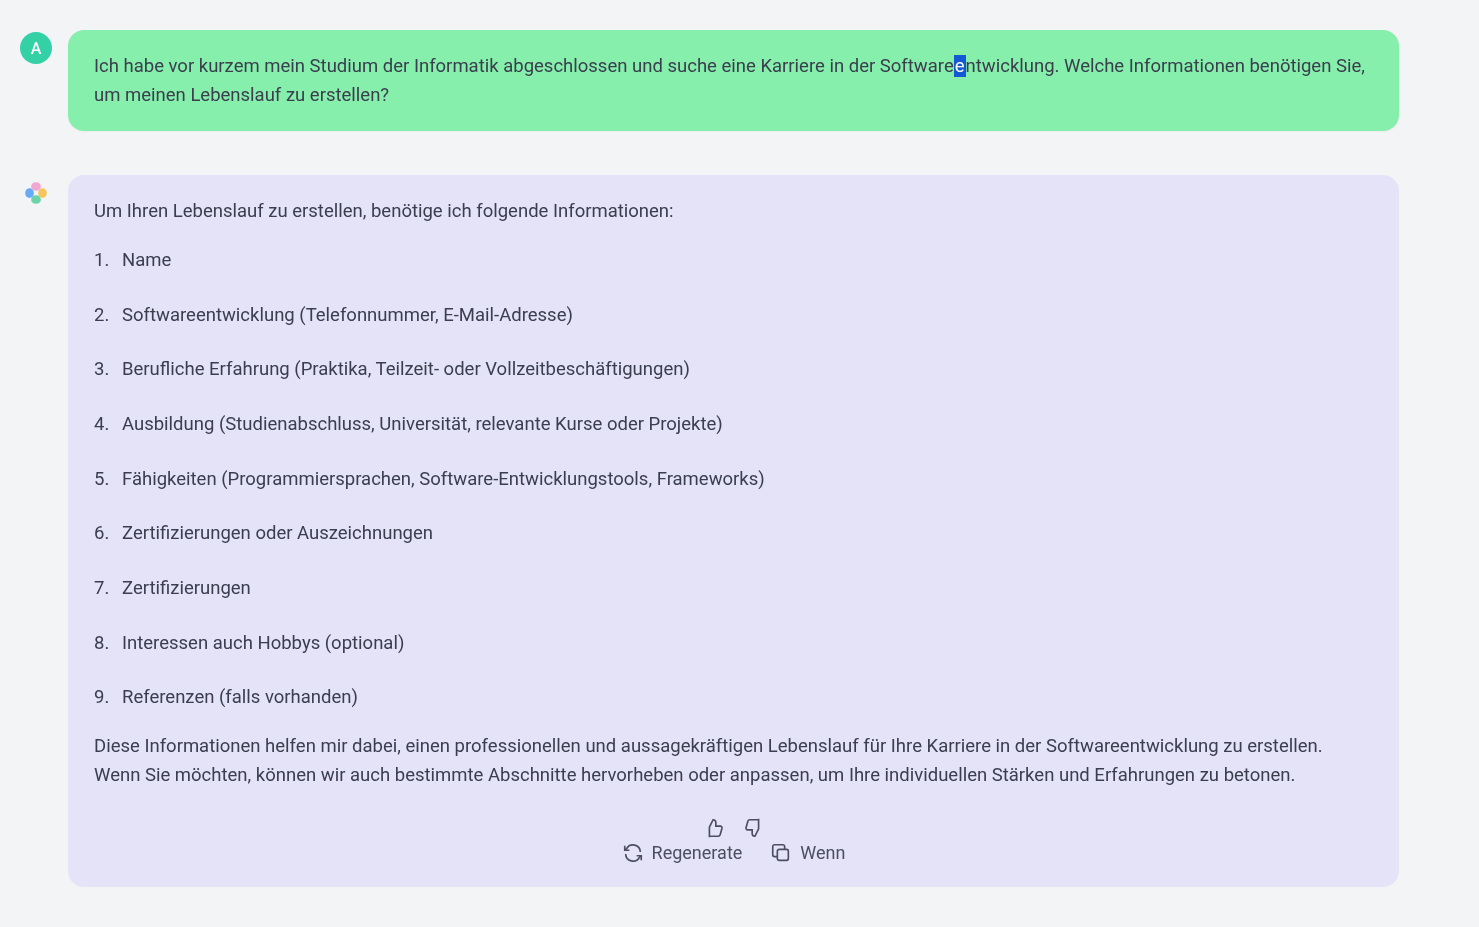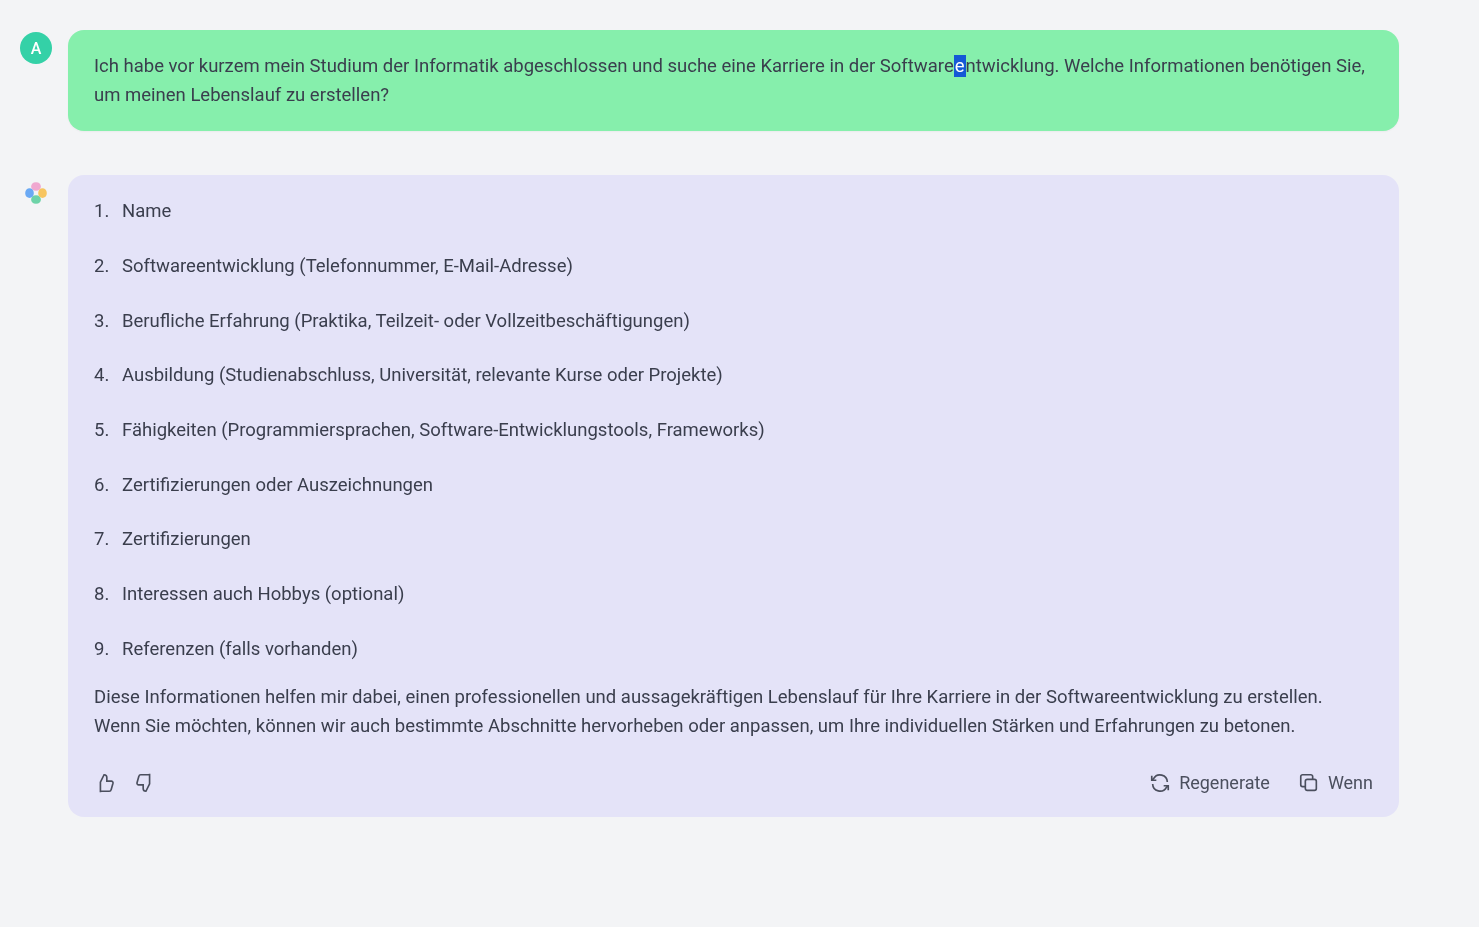--- a/index.html
+++ b/index.html
@@ -64,20 +64,21 @@
   .highlight {
     background: #1558d6;
     color: #fff;
     padding: 0 1px;
   }
   .actions {
     display: flex;
     align-items: center;
     justify-content: space-between;
     margin-top: 28px;
+    flex-direction: column;
   }
   .left-actions, .right-actions {
     display: flex;
     align-items: center;
     gap: 18px;
   }
   .right-actions { gap: 28px; }
   .icon-btn {
     display: flex;
     align-items: center;
@@ -106,20 +107,21 @@
 <div class="row">
   <div class="avatar bot-avatar">
     <svg class="bot-logo" viewBox="0 0 24 24">
       <path d="M12 2 C6 2 6 10 12 10 C18 10 18 2 12 2 Z" fill="#f0a8d0"></path>
       <path d="M12 14 C6 14 6 22 12 22 C18 22 18 14 12 14 Z" fill="#6dd3a8"></path>
       <path d="M2 12 C2 6 10 6 10 12 C10 18 2 18 2 12 Z" fill="#6aa9f4"></path>
       <path d="M14 12 C14 6 22 6 22 12 C22 18 14 18 14 12 Z" fill="#f7c560"></path>
     </svg>
   </div>
   <div class="bubble assistant-bubble">
+    <p>Um Ihren Lebenslauf zu erstellen, benötige ich folgende Informationen:</p>
     <ol>
       <li>Name</li>
       <li>Softwareentwicklung (Telefonnummer, E-Mail-Adresse)</li>
       <li>Berufliche Erfahrung (Praktika, Teilzeit- oder Vollzeitbeschäftigungen)</li>
       <li>Ausbildung (Studienabschluss, Universität, relevante Kurse oder Projekte)</li>
       <li>Fähigkeiten (Programmiersprachen, Software-Entwicklungstools, Frameworks)</li>
       <li>Zertifizierungen oder Auszeichnungen</li>
       <li>Zertifizierungen</li>
       <li>Interessen auch Hobbys (optional)</li>
       <li>Referenzen (falls vorhanden)</li>

